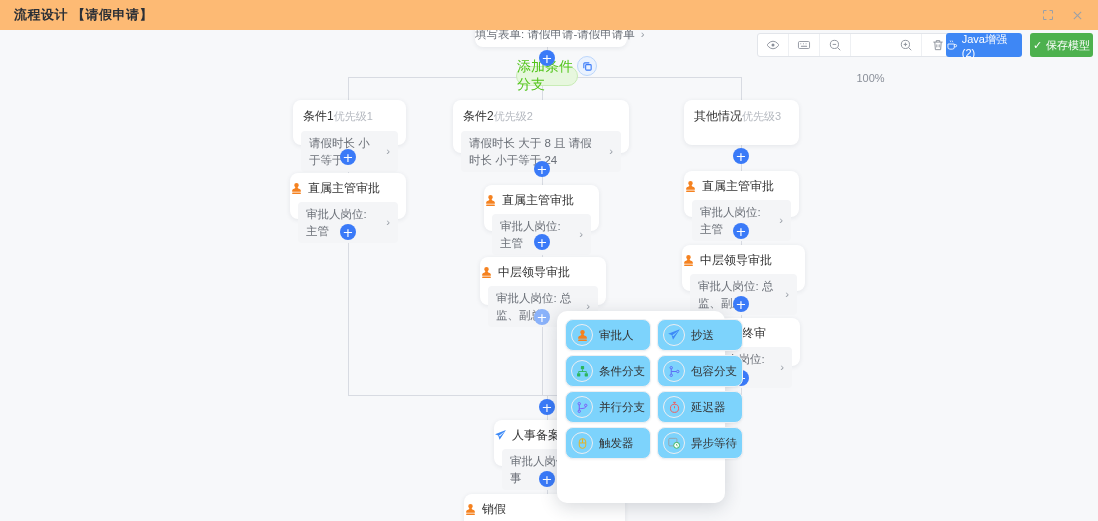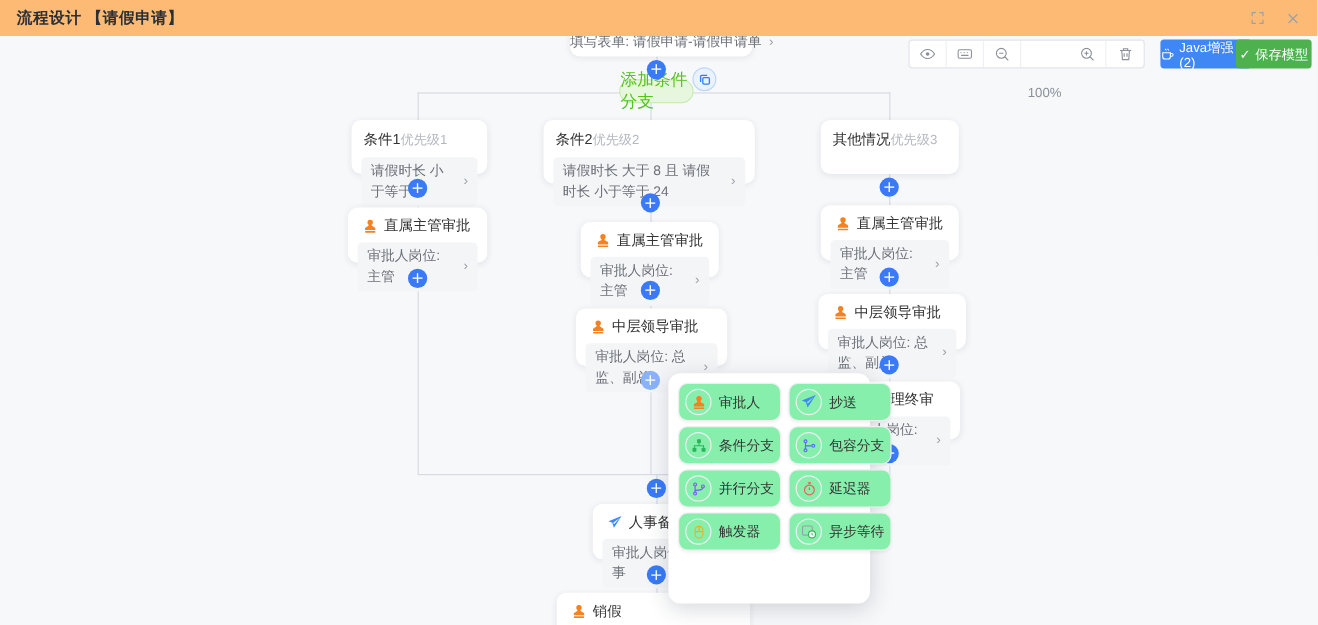--- a/index.html
+++ b/index.html
@@ -13,37 +13,37 @@
   .topbar-right { margin-left:auto; display:flex; gap:15px; align-items:center; }
   .tb-ic { width:14px; height:14px; display:flex; align-items:center; justify-content:center; cursor:pointer; }
 
   
   .toolgroup { position:absolute; left:757px; top:33px; height:24px; display:flex; background:#fff;
                border:1px solid #e2e5ea; border-radius:3px; z-index:30; align-items:stretch; }
   .tool { width:31px; display:flex; align-items:center; justify-content:center; border-right:1px solid #eef0f3;
           color:#8a8f99; cursor:pointer; }
   .tool:last-child { border-right:none; }
   .tool.zoomlabel { width:40px; font-size:11px; cursor:default;margin-top:44px; }
-  .btn-java { position:absolute; left:967px; top:33px; width:76px; height:24px; background:#3e87f5; border-radius:3px;
+  .btn-java { position:absolute; left:946px; top:33px; width:76px; height:24px; background:#3e87f5; border-radius:3px;
               color:#fff; display:flex; align-items:center; justify-content:center; gap:4px; font-size:11px; z-index:30; cursor:pointer; }
   .btn-save { position:absolute; left:1030px; top:33px; width:63px; height:24px; background:#4db14e; border-radius:3px;
               color:#fff; display:flex; align-items:center; justify-content:center; gap:4px; font-size:11px; z-index:30; cursor:pointer; }
 
   
   .vline, .hline { position:absolute; background:#d8dbe2; z-index:1; }
   .vline { width:1px; } .hline { height:1px; }
 
   
   .node { position:absolute; background:#fff; border-radius:8px; box-shadow:0 1px 5px rgba(31,45,61,.09);
           z-index:5; font-size:12px; cursor:pointer; }
   .form-node { text-align:center; color:#6b7078; font-size:11.5px; padding-top:15px; white-space:nowrap; }
   .cond-head { display:flex; justify-content:flex-start; align-items:center; padding:8px 10px 4px; }
   .cond-title { color:#333; font-size:12px; }
   .cond-pri { color:#b4b8bf; font-size:11px; }
-  .appr-head { display:flex; align-items:center; gap:5px; padding:7px 12px 3px; color:#333; font-size:12px; }
+  .appr-head { display:flex; align-items:center; gap:5px; padding:7px 0 3px; color:#333; font-size:12px; }
   .pill { margin:2px 8px 8px; background:#f4f5f7; border-radius:4px; padding:4px 8px; color:#6b7078;
           display:flex; align-items:flex-start; font-size:11.5px; line-height:1.45; }
   .pill .txt { flex:1; }
   .chev { color:#9aa0a8; margin-left:6px; align-self:center; }
   .plain-desc { padding:0 10px 8px; color:#9ca1a9; font-size:11.5px; }
 
   
   .plus { position:absolute; width:16px; height:16px; border-radius:50%; background:#3a7af8; color:#fff; z-index:8;
           display:flex; align-items:center; justify-content:center; font-size:13px; line-height:1; cursor:pointer;
           font-family:"DejaVu Sans",sans-serif; }
@@ -54,21 +54,21 @@
                justify-content:center; font-size:14px; z-index:7; cursor:pointer; }
   .copybadge { position:absolute; left:577px; top:56px; width:20px; height:20px; border-radius:50%;
                background:#eaf2fe; border:1px solid #bcd6fb; display:flex; align-items:center; justify-content:center;
                z-index:7; cursor:pointer; }
 
   
   .popup { position:absolute; left:557px; top:311px; width:168px; height:192px; background:#fff; border-radius:10px;
            box-shadow:0 4px 18px rgba(31,45,61,.18); z-index:20; padding:8px; }
   .popup-grid { display:grid; grid-template-columns:1fr 1fr; gap:4px 6px; }
   .popup-item { display:flex; align-items:center; gap:6px; border:1px solid #edeff2; border-radius:8px; height:32px;
-                padding:0 5px; background:#86efac; box-shadow:0 1px 2px rgba(31,45,61,.05); cursor:pointer; }
+                padding:0 5px; background:#7dd3fc; box-shadow:0 1px 2px rgba(31,45,61,.05); cursor:pointer; }
   .badge { width:22px; height:22px; border-radius:50%; border:1px solid #eceef2; display:flex; align-items:center;
            justify-content:center; flex:none; }
   .popup-label { font-size:11.5px; color:#333; white-space:nowrap; }
 </style>
 </head>
 <body>
 
 <div class="stage">
 
   <div class="vline" style="left:547px;top:40px;height:37px;"></div>

